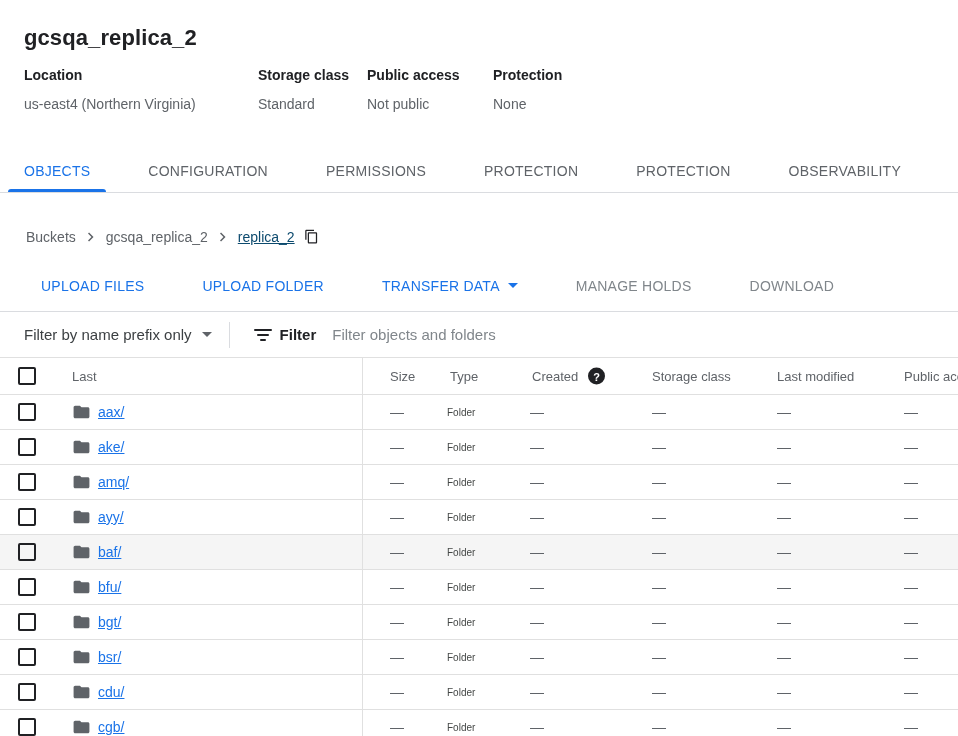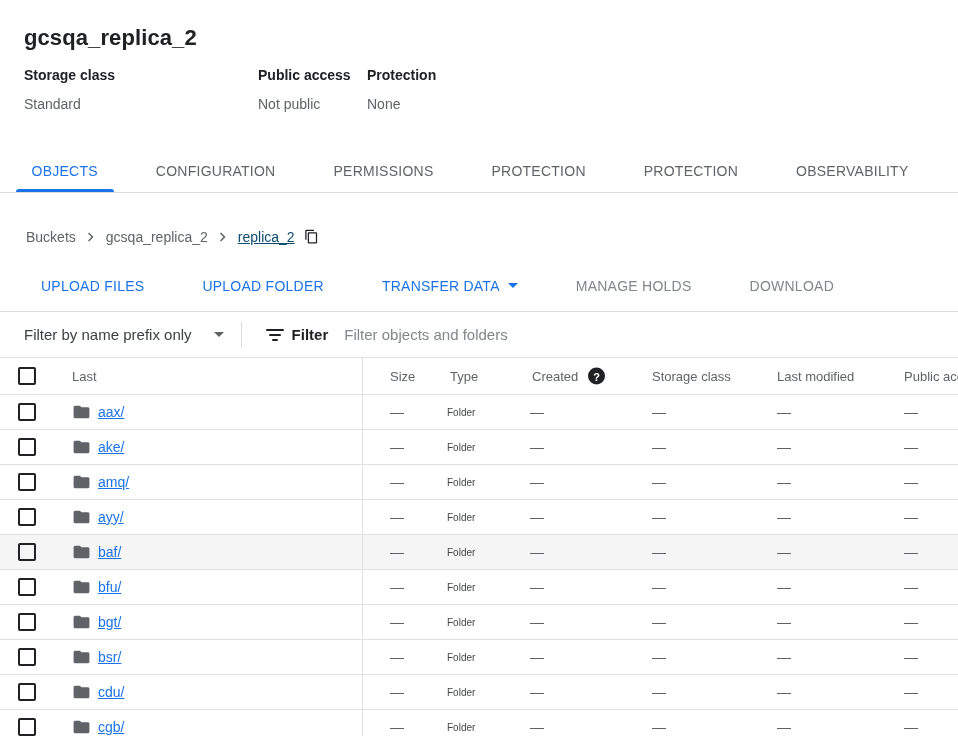--- a/index.html
+++ b/index.html
@@ -14,21 +14,21 @@
   .bucket-title { font-size:22px; font-weight:700; line-height:26px; margin:0 0 16px 0; letter-spacing:.1px; }
   .meta-row { display:flex; font-size:14px; }
   .meta-col { box-sizing:border-box; }
   .meta-col:nth-child(1){ width:234px; }
   .meta-col:nth-child(2){ width:109px; }
   .meta-col:nth-child(3){ width:126px; }
   .meta-label { font-weight:700; line-height:16px; margin-bottom:13px; color:#202124; }
   .meta-value { color:#5f6368; line-height:16px; }
   
   .tab-bar { margin-top:38px; height:43px; box-sizing:border-box; border-bottom:1px solid #dadce0;
-             padding-left:8px; display:flex;justify-content:center; }
+             padding-left:8px; display:flex; }
   .tab { position:relative; padding:0 16px; margin-right:26px; display:flex; align-items:center;
          font-size:14px; font-weight:500; letter-spacing:.25px; color:#5f6368; cursor:pointer; white-space:nowrap; }
   .tab.active { color:#1a73e8; }
   .tab.active::after { content:""; position:absolute; left:0; right:0; bottom:0; height:3px;
                        background:#1a73e8; border-radius:3px 3px 0 0; }
   
   .breadcrumb-row { height:67px; box-sizing:border-box; padding:20px 0 0 26px;
                     display:flex; align-items:center; font-size:14px; }
   .crumb { color:#5f6368; cursor:pointer; }
   .crumb.current { color:#0c4a6e; cursor:default;text-decoration:underline; }
@@ -39,21 +39,21 @@
              display:flex; align-items:center; padding-left:25px; overflow:hidden; }
   .tbtn { height:36px; padding:0 16px; margin-right:26px; display:flex; align-items:center; gap:8px;
           font-size:14px; font-weight:500; letter-spacing:.25px; white-space:nowrap; cursor:pointer; border-radius:4px; }
   .tbtn.primary { color:#1a73e8; }
   .tbtn.disabled { color:#80868b; cursor:default; }
   .arrow-down { width:0; height:0; border-left:5px solid transparent; border-right:5px solid transparent;
                 border-top:5px solid currentColor; display:inline-block; }
   
   .filter-bar { height:46px; box-sizing:border-box; border-bottom:1px solid #e0e0e0;
                 display:flex; align-items:center; padding-left:24px; font-size:15px; }
-  .scope { display:flex; align-items:center; gap:22px; color:#3c4043; cursor:pointer; }
+  .scope { display:flex; align-items:center; gap:10px; color:#3c4043; cursor:pointer; }
   .scope .arrow-down { border-top-color:#5f6368; }
   .vdiv { width:1px; height:26px; background:#dadce0; margin:0 24px 0 17px; }
   .filter-icon { width:18px; display:flex; flex-direction:column; align-items:center; gap:3px; margin-right:8px; }
   .filter-icon i { display:block; height:2px; background:#202124; border-radius:1px; }
   .filter-icon i:nth-child(1){ width:18px; } .filter-icon i:nth-child(2){ width:12px; } .filter-icon i:nth-child(3){ width:6px; }
   .filter-label { font-weight:700; margin-right:14px; color:#202124; }
   .filter-input { border:none; outline:none; flex:1; font-size:15px; color:#202124;
                   font-family:"Liberation Sans","DejaVu Sans",sans-serif; background:transparent; }
   .filter-input::placeholder { color:#80868b; }
   
@@ -77,20 +77,24 @@
   .cell-dim { color:#5f6368; font-size:14px; }
   .cell-type { left:447px; color:#444746; font-size:10px; }
   .p-created-c { left:530px; }
 </style>
 </head>
 <body>
 
 <div class="page-header">
   <h1 class="bucket-title">gcsqa_replica_2</h1>
   <div class="meta-row">
+  <div class="meta-col">
+    <div class="meta-label">Location</div>
+    <div class="meta-value">us-east4 (Northern Virginia)</div>
+  </div>
 
   <div class="meta-col">
     <div class="meta-label">Storage class</div>
     <div class="meta-value">Standard</div>
   </div>
 
   <div class="meta-col">
     <div class="meta-label">Public access</div>
     <div class="meta-value">Not public</div>
   </div>

